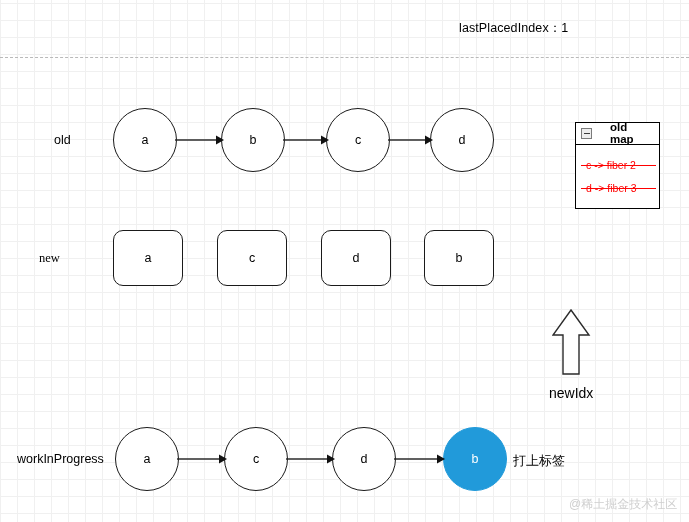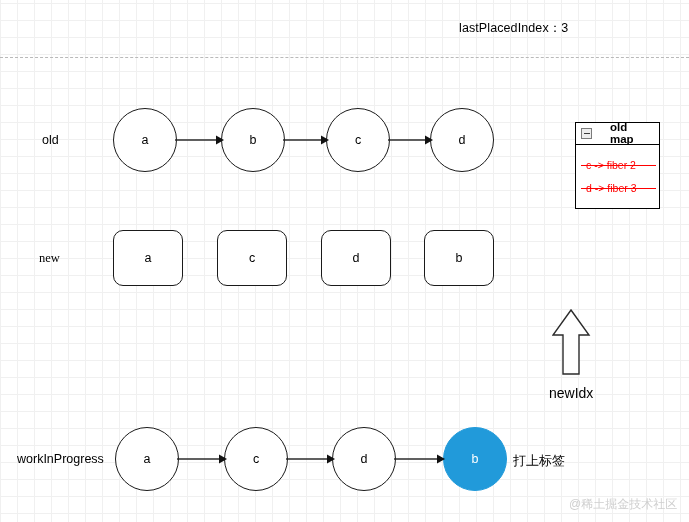--- a/index.html
+++ b/index.html
@@ -41,21 +41,21 @@
     top: 20px;
     font-size: 12.5px;
     letter-spacing: 0.1px;
     white-space: nowrap;
   }
 
   .row-label {
     font-size: 12.5px;
     white-space: nowrap;
   }
-  .row-label.old  { left: 42px;  top: 133px; }
+  .row-label.old  { left: 54px;  top: 133px; }
   .row-label.new  { left: 39px;  top: 251px; font-family: Liberation Serif, serif; }
   .row-label.wip  { left: 17px;  top: 452px; }
 
   .node-circle {
     width: 64px;
     height: 64px;
     border: 1.4px solid #1a1a1a;
     border-radius: 50%;
     background: #ffffff;
     box-sizing: border-box;
@@ -164,21 +164,21 @@
     margin-left: 12px;
   }
 </style>
 </head>
 <body>
 
 <div id="canvas">
 
   <div class="abs dashed-guide"></div>
 
-  <div class="abs hdr-label">lastPlacedIndex：3</div>
+  <div class="abs hdr-label">lastPlacedIndex：1</div>
 
   <div class="abs row-label old">old</div>
 
   <div class="abs node-circle" style="left:113px; top:108px;">
     <span>a</span>
   </div>
   <div class="abs node-circle" style="left:221px; top:108px;">
     <span>b</span>
   </div>
   <div class="abs node-circle" style="left:326px; top:108px;">

